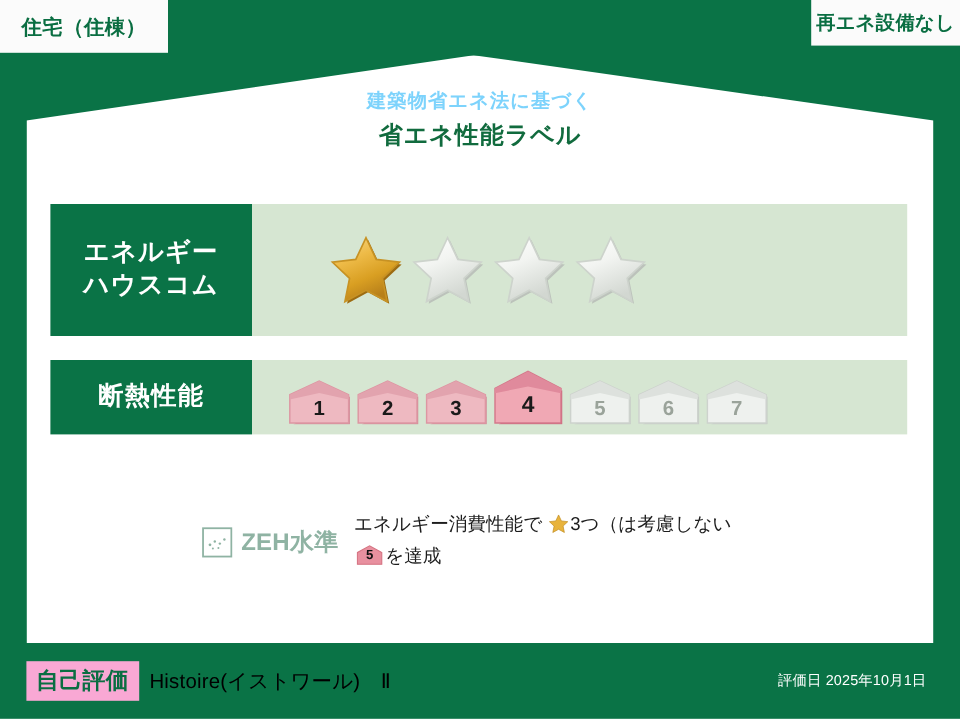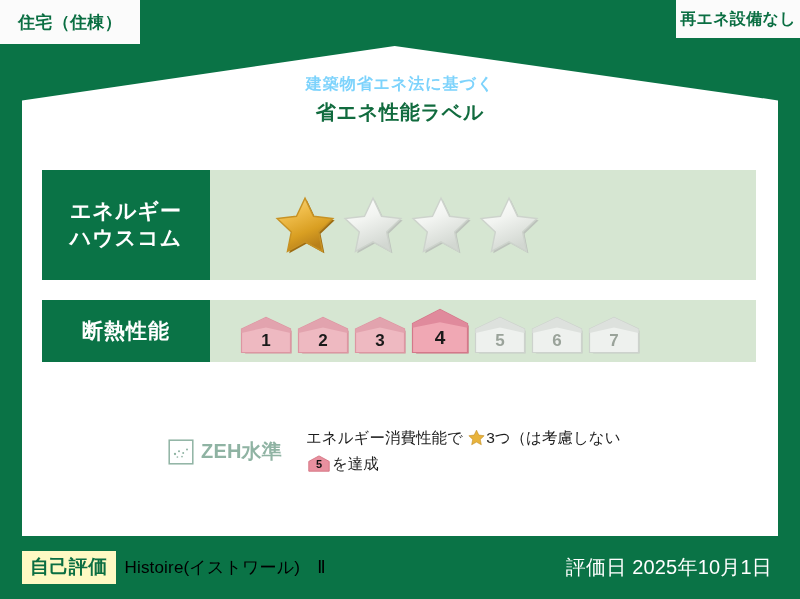--- a/index.html
+++ b/index.html
@@ -96,21 +96,21 @@
     text-align:center;
     font-size:17px; font-weight:bold;
     color:#1a1a1a;
   }
   .badge.off .num{ color:#9aa39a; }
   .badge.active .num{ font-size:19px; bottom:5px; }
 
   
   .zeh{
     position:absolute; left:168px; top:425px;
-    display:flex; align-items:flex-start; gap:24px;
+    display:flex; align-items:flex-start; gap:13px;
     z-index:2;
   }
   .zeh-mark{ display:flex; align-items:center; gap:7px; padding-top:13px; }
   .zeh-icon{ width:26px; height:26px; display:block; }
   .zeh-label{
     font-size:20px; font-weight:bold; color:#8fb3a3; letter-spacing:.01em;
   }
   .zeh-text{
     font-size:15.5px; color:#1d1d1d; line-height:1.70;
     white-space:nowrap;
@@ -125,29 +125,29 @@
   }
 
   
   .footer{
     position:absolute; left:0; right:0; bottom:0; height:63px;
     display:flex; align-items:center;
     z-index:3;
   }
   .footer-left{ display:flex; align-items:center; gap:9px; padding-left:22px; }
   .self-badge{
-    background:#fef9c3; color:#0a6e42;
+    background:#f9a8d4; color:#0a6e42;
     font-size:19px; font-weight:bold;
     padding:3px 8px 4px;
     letter-spacing:.02em;
   }
   .project{ color:#000000; font-size:17px; letter-spacing:.01em; }
   .footer-right{
     margin-left:auto; padding-right:28px;
-    color:#fff; font-size:20px; letter-spacing:.01em;
+    color:#fff; font-size:12px; letter-spacing:.01em;
   }
 </style>
 </head>
 <body>
 
 <div id="stage">
 
   <div class="house-body"></div>
 
   <div class="tag tag-left">住宅（住棟）</div>

